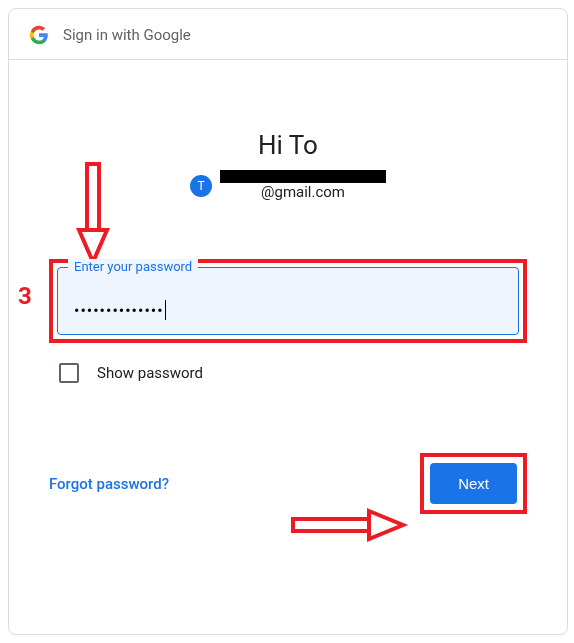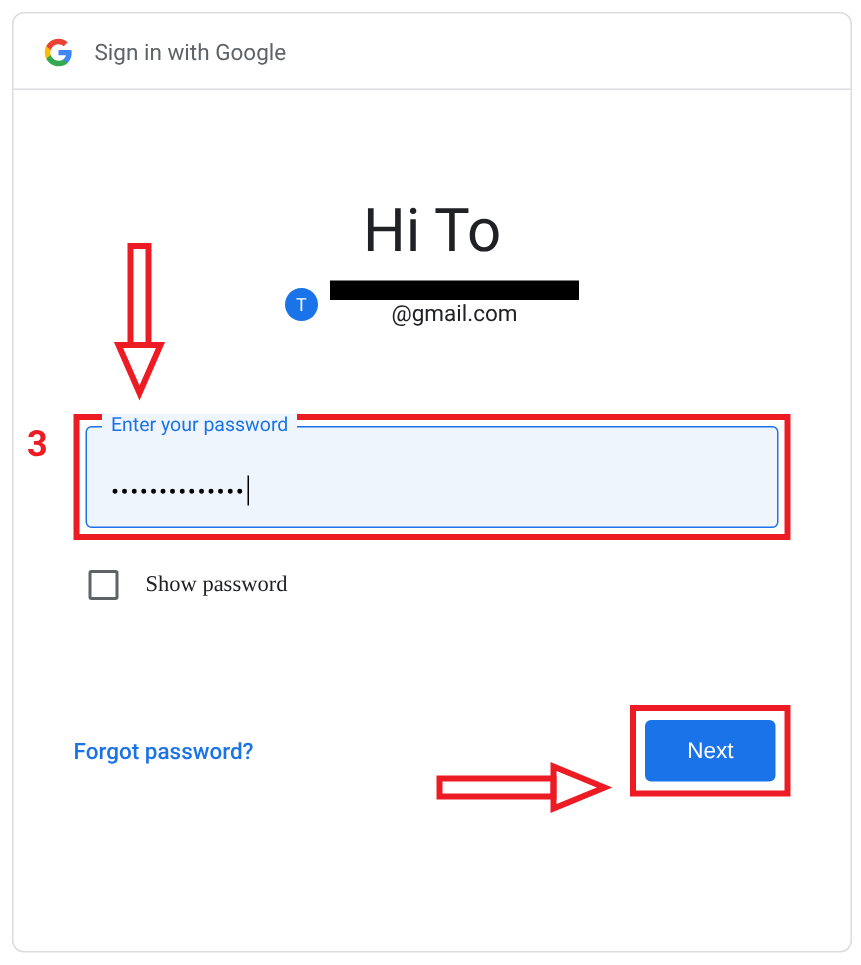--- a/index.html
+++ b/index.html
@@ -33,21 +33,21 @@
     .header-title {
       color: #5f6368;
       font-size: 15px;
     }
     .content {
       padding: 40px 40px 0;
       position: relative;
     }
     .greeting {
       text-align: center;
-      font-size: 40px;
+      font-size: 26px;
       font-weight: 400;
       color: #202124;
       margin-top: 30px;
     }
     .account-row {
       display: flex;
       justify-content: center;
       align-items: center;
       margin-top: 10px;
       gap: 8px;
@@ -115,21 +115,20 @@
       height: 20px;
       background: #000;
       margin-left: 1px;
     }
     .show-pw-row {
       display: flex;
       align-items: center;
       margin-top: 20px;
       gap: 18px;
       padding-left: 10px;
-      font-family: Liberation Serif, serif;
     }
     .checkbox {
       width: 20px;
       height: 20px;
       border: 2px solid #5f6368;
       border-radius: 2px;
     }
     .show-pw-label {
       font-size: 15px;
       color: #202124;

